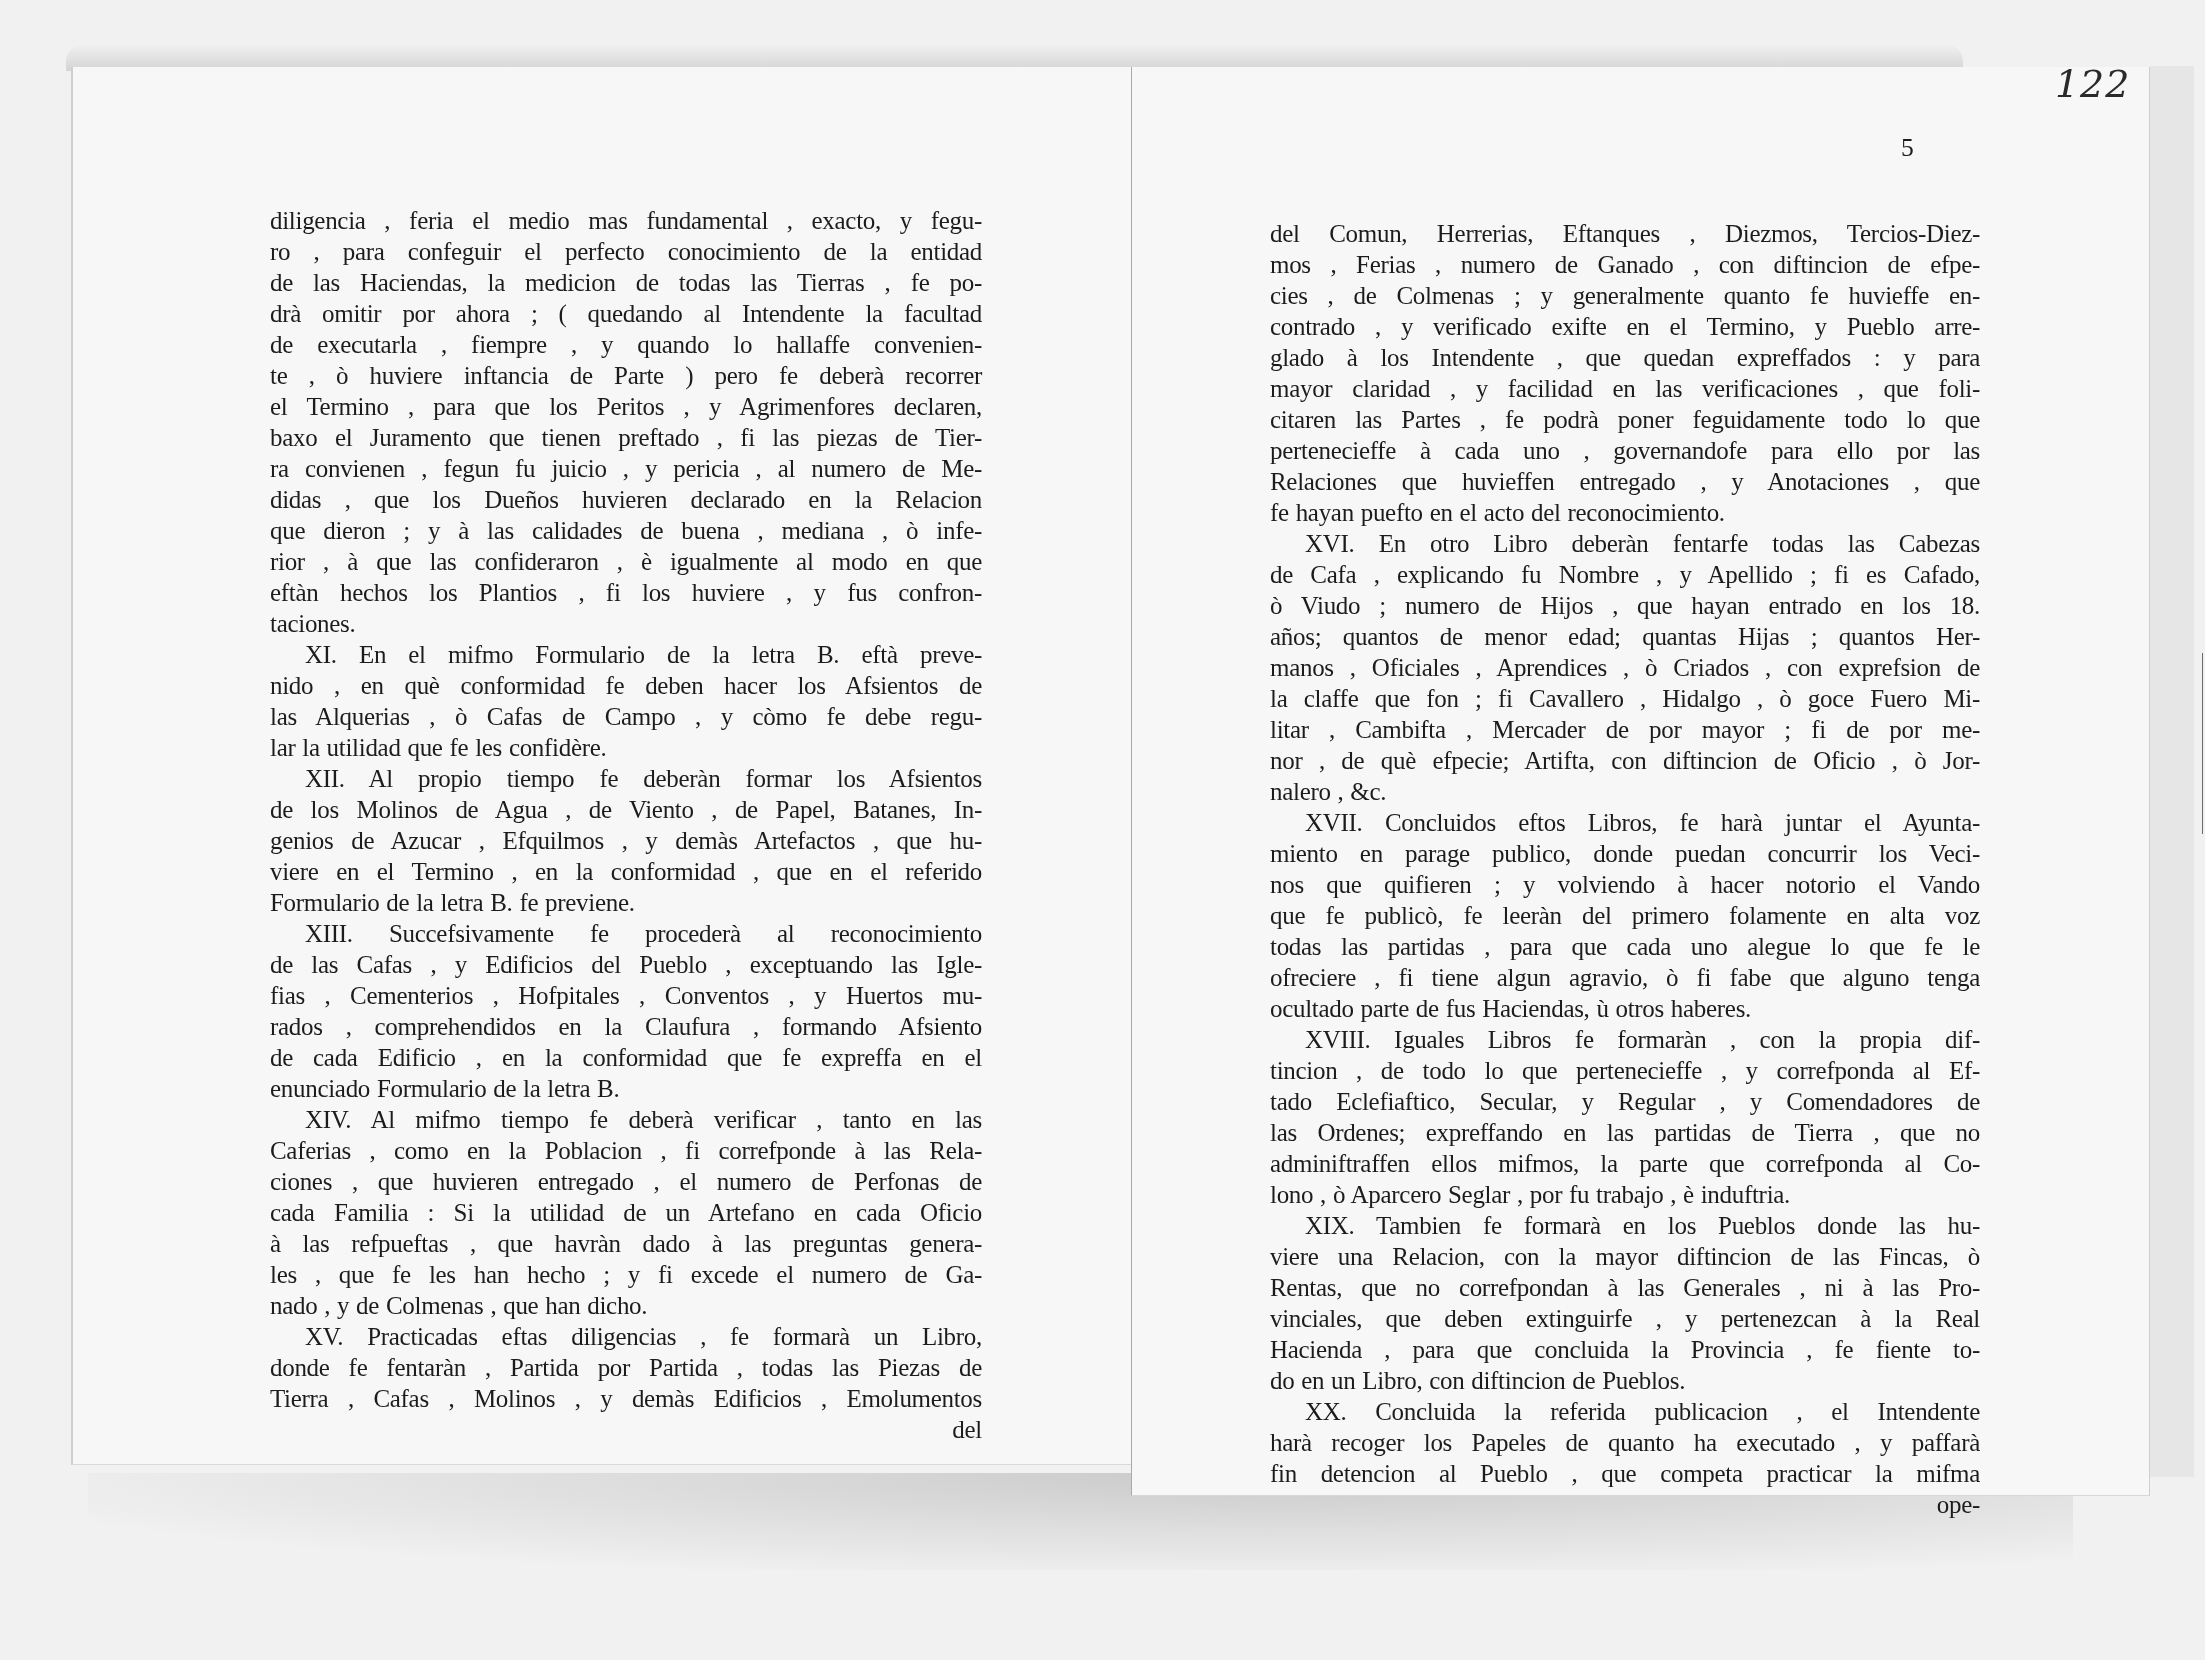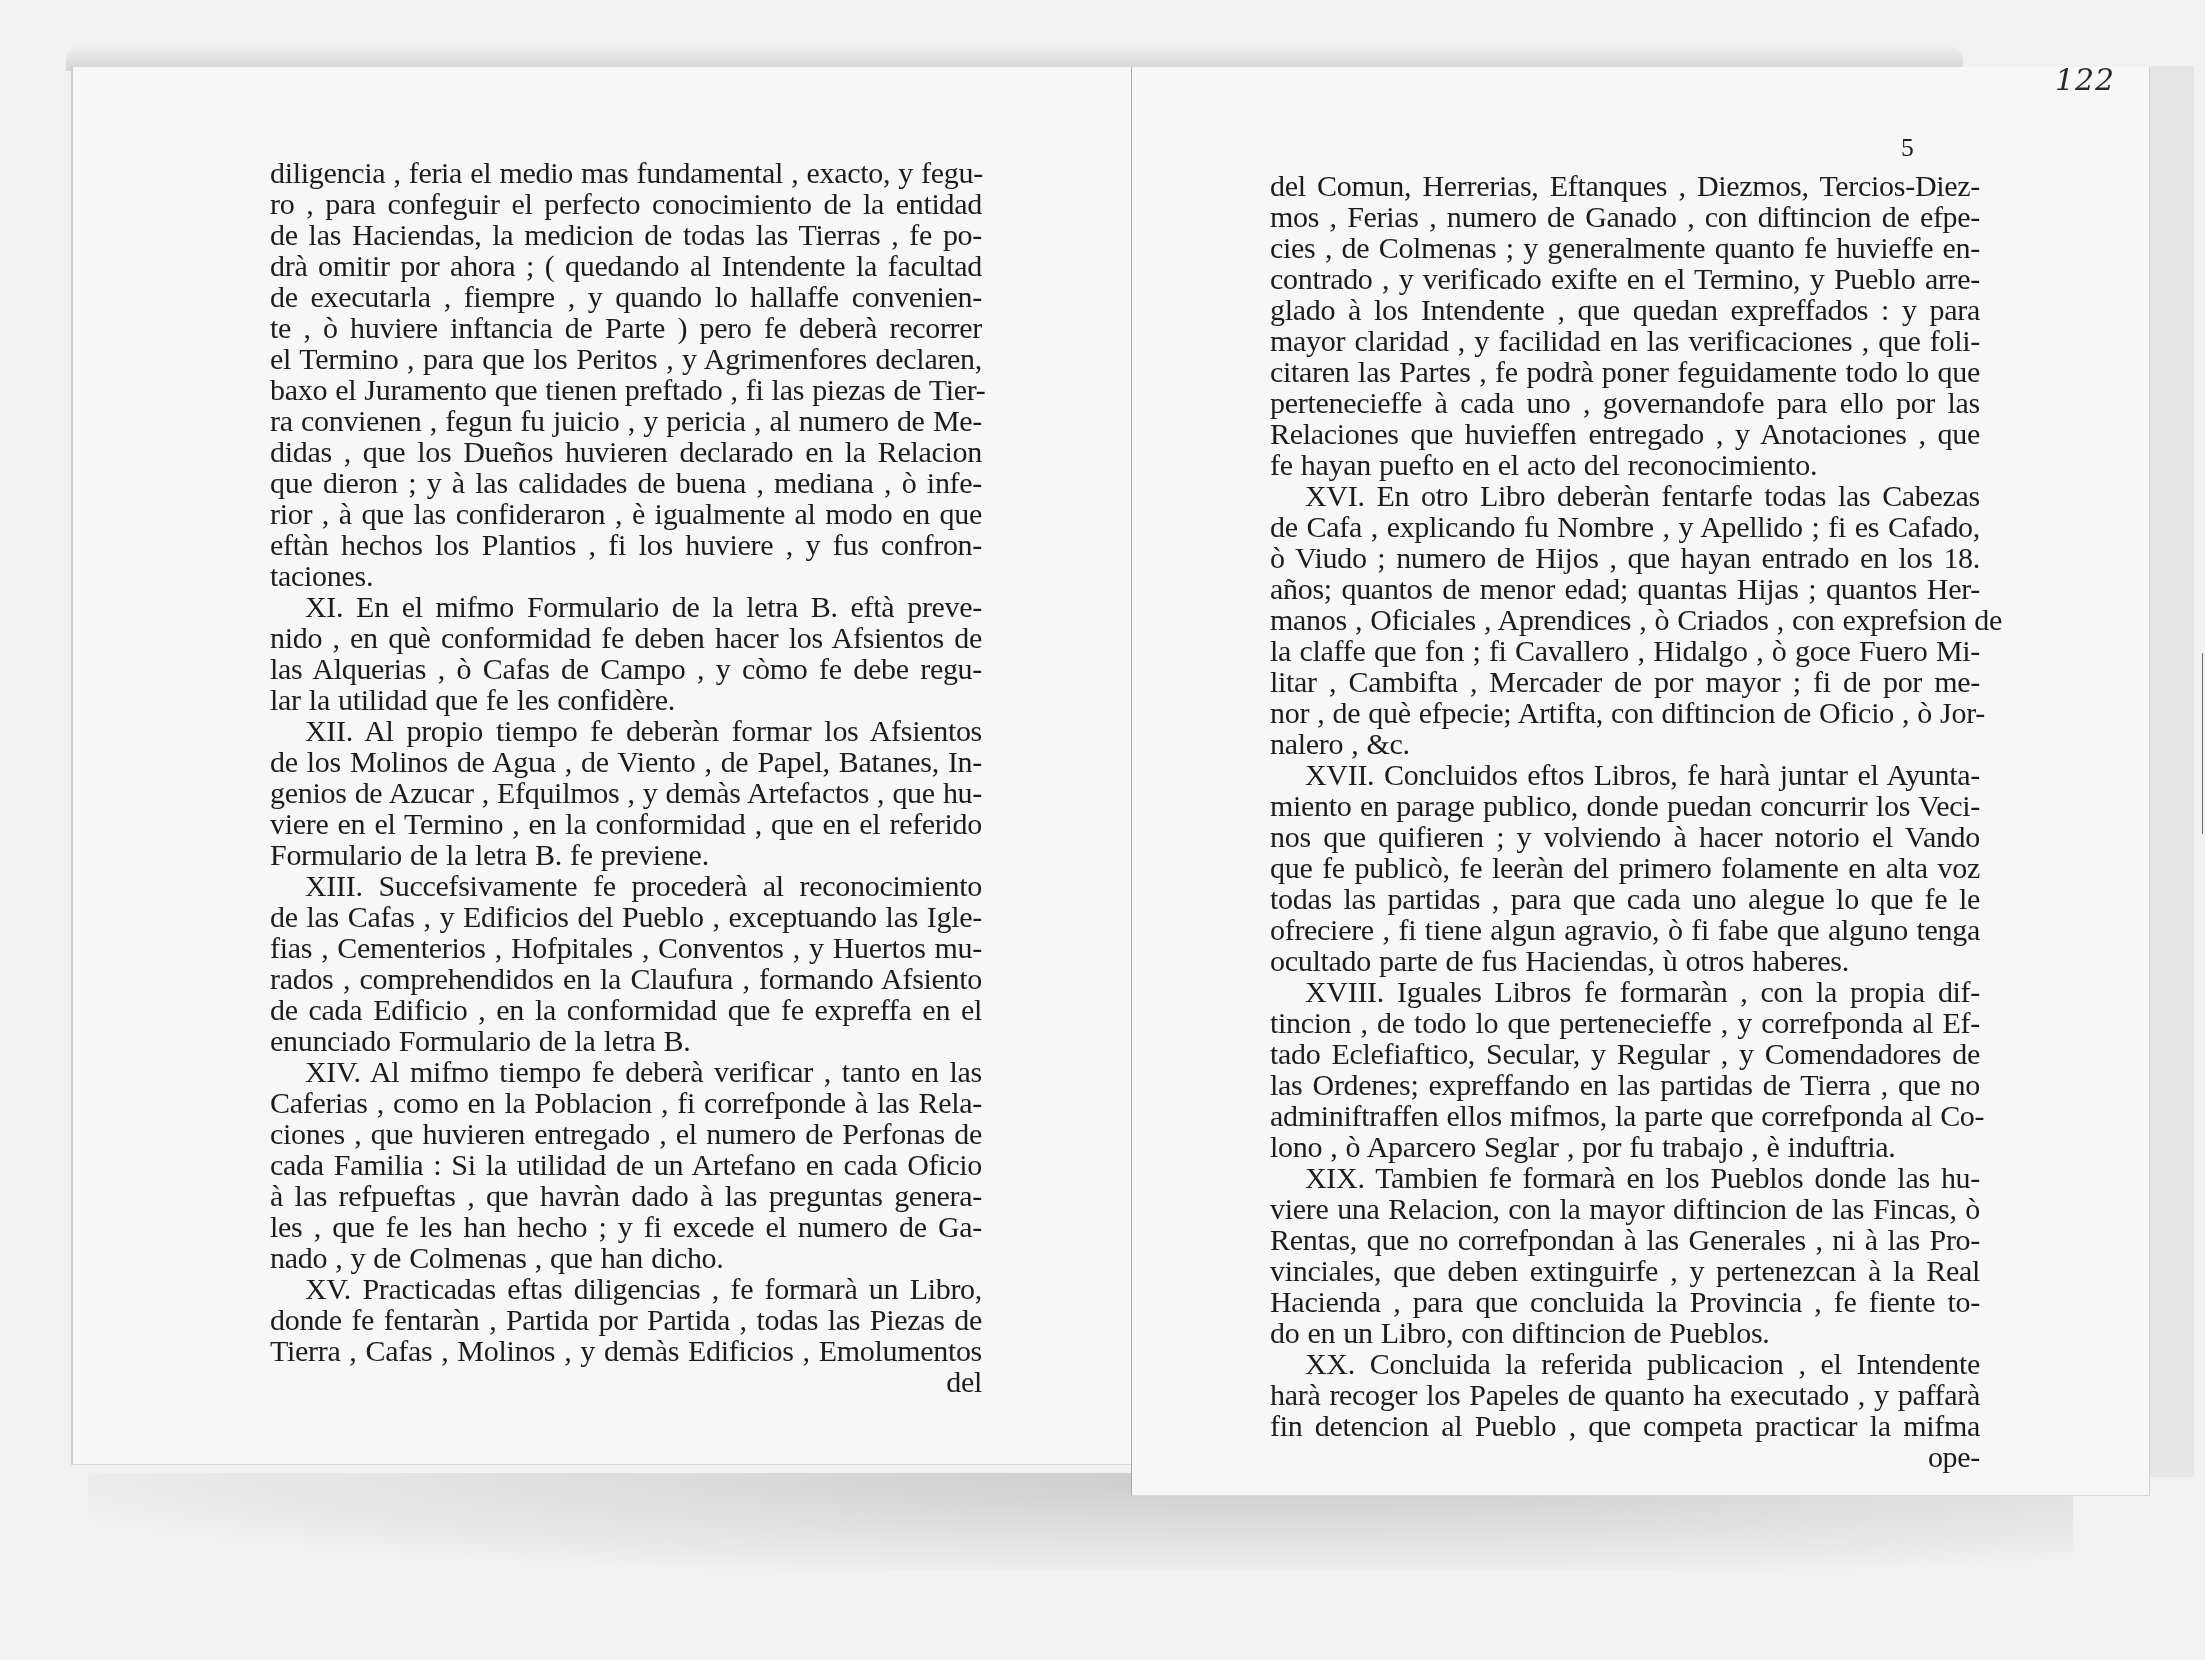--- a/index.html
+++ b/index.html
@@ -65,25 +65,26 @@
   .page-edge-line {
     position: absolute;
     left: 2202px;
     top: 653px;
     width: 1.3px;
     height: 181px;
     background: #6a6a6a;
   }
   .text-block {
     position: absolute;
-    font-size: 30px;
+    font-size: 25px;
     line-height: 31px;
     text-align: justify;
     letter-spacing: -0.3px;
     word-spacing: 0.9px;
+    margin-top: 48px;
   }
   .text-left {
     left: 270px;
     top: 157px;
     width: 712px;
   }
   .text-right {
     left: 1270px;
     top: 170px;
     width: 710px;
@@ -108,21 +109,21 @@
   .page-number {
     position: absolute;
     left: 1901px;
     top: 133px;
     font-size: 25.6px;
   }
   .folio-number {
     position: absolute;
     left: 2055px;
     top: 62px;
-    font-size: 30px;
+    font-size: 38px;
     font-style: italic;
     font-family: "DejaVu Serif", serif;
     color: #2a2a2a;
     letter-spacing: 0.9px;
     text-align: center;
   }
 </style>
 </head>
 <body>
 

